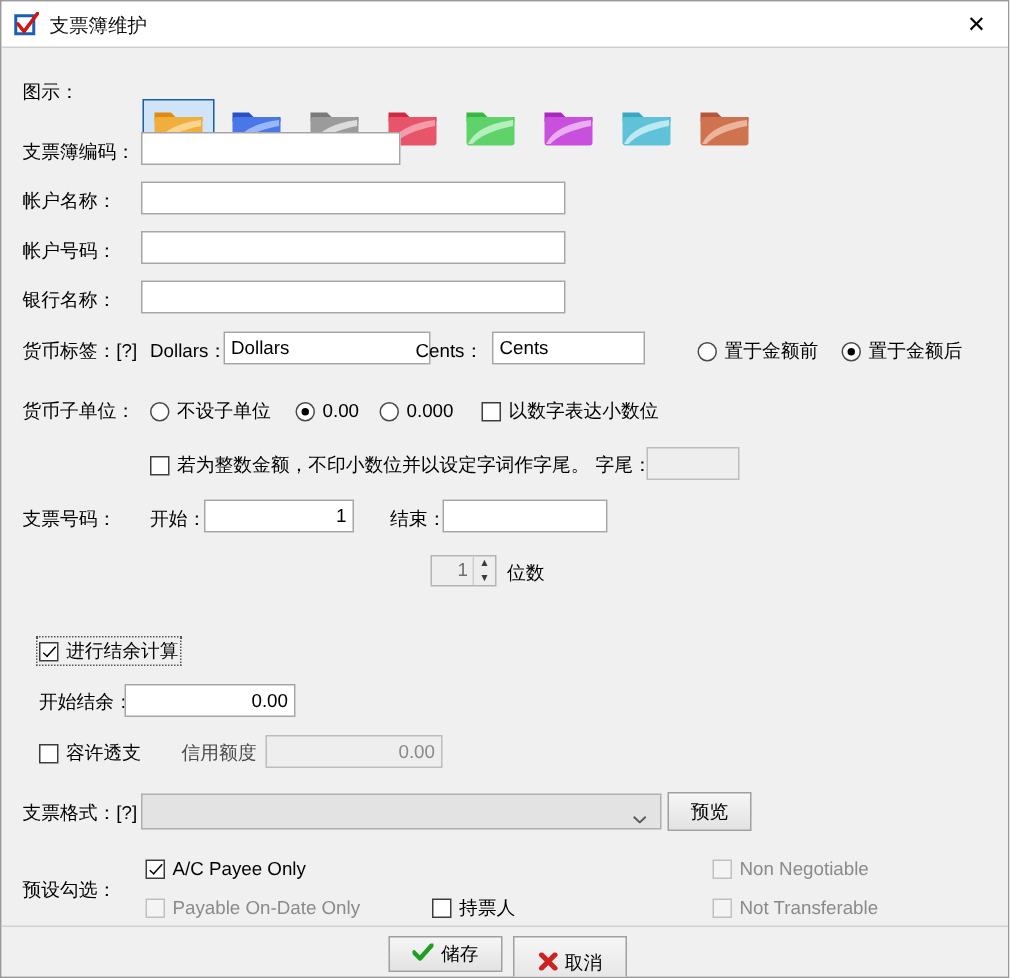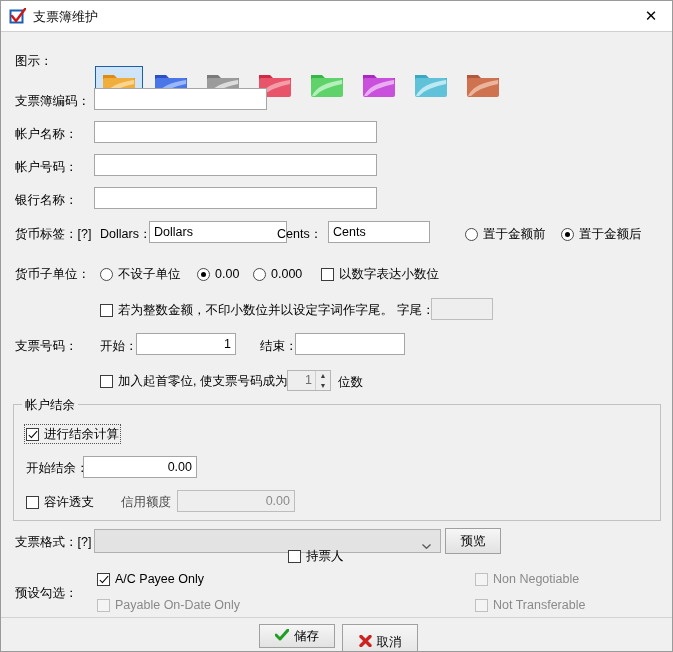--- a/index.html
+++ b/index.html
@@ -391,36 +391,29 @@
     </div>
     <span class="lbl" style="left:396px; top:270px;">字尾：</span>
     <div class="tin ro" style="left:430px; top:266px; width:62px;"></div>
 
     <span class="lbl" style="left:14px; top:306px;">支票号码：</span>
     <span class="lbl" style="left:99px; top:306px;">开始：</span>
     <div class="tin right" style="left:135px; top:301px; width:100px;">1</div>
     <span class="lbl" style="left:259px; top:306px;">结束：</span>
     <div class="tin" style="left:294px; top:301px; width:110px;"></div>
 
-    <div class="cb-wrap" style="left:99px; top:341px;">
-      <span class="box"></span>
-      <span>加入起首零位, 使支票号码成为</span>
-    </div>
     <div class="spin" style="left:286px; top:338px;">
       <span class="spin-val">1</span>
       <span class="spin-btns">
         <span class="spin-b">▲</span>
         <span class="spin-b">▼</span>
       </span>
     </div>
     <span class="lbl" style="left:337px; top:342px;">位数</span>
 
-    <div class="group" style="left:12px; top:372px; width:648px; height:117px;">
-      <span class="group-title">帐户结余</span>
-    </div>
 
     <div class="cb-wrap focus-dot" style="left:25px; top:394px;">
       <span class="box checked"></span>
       <span>进行结余计算</span>
     </div>
 
     <span class="lbl" style="left:25px; top:428px;">开始结余：</span>
     <div class="tin right" style="left:82px; top:424px; width:114px;">0.00</div>
 
     <div class="cb-wrap" style="left:25px; top:462px;">
@@ -440,21 +433,21 @@
       </span>
     </div>
     <div class="btn" style="left:444px; top:496px; width:56px; height:26px;">预览</div>
 
     <span class="lbl" style="left:14px; top:553px;">预设勾选：</span>
 
     <div class="cb-wrap" style="left:96px; top:539px;">
       <span class="box checked"></span>
       <span>A/C Payee Only</span>
     </div>
-    <div class="cb-wrap" style="left:287px; top:516px;">
+    <div class="cb-wrap" style="left:287px; top:565px;">
       <span class="box"></span>
       <span>持票人</span>
     </div>
     <div class="cb-wrap" style="left:474px; top:539px;">
       <span class="box dim"></span>
       <span class="dimtext">Non Negotiable</span>
     </div>
 
     <div class="cb-wrap" style="left:96px; top:565px;">
       <span class="box dim"></span>

